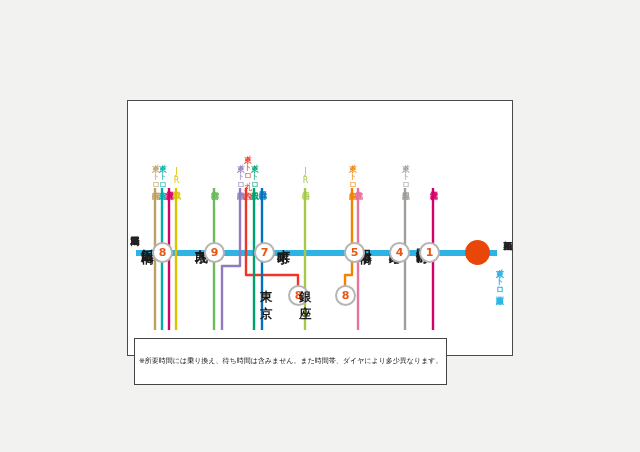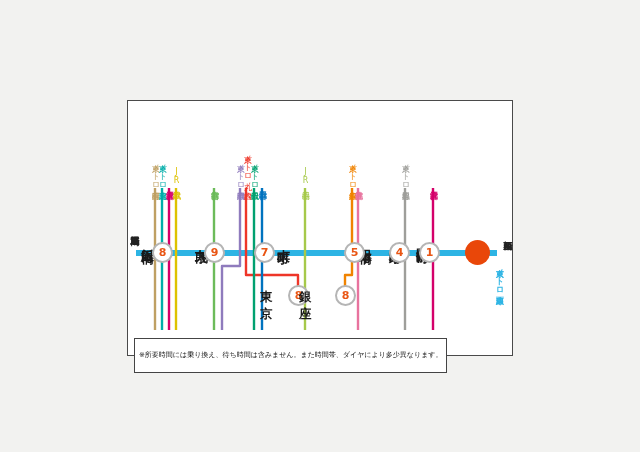--- a/index.html
+++ b/index.html
@@ -44,21 +44,21 @@
   .dest-circle {
     position:absolute; left:337px; top:139px; width:25px; height:25px;
     border-radius:50%; z-index:3;
   }
   .dest-title {
     position:absolute; left:306px; top:88px; width:88px; text-align:center;
     font-size:27px; font-weight:bold; letter-spacing:3px; z-index:4;
   }
   .note {
     position:absolute; left:6px; top:237px; font-size:7px; line-height:9px;
-    color:#111; border:1px solid #444; padding:12px 4px; background:#fff;
+    color:#111; border:1px solid #444; padding:18px 4px; background:#fff;
     z-index:5; white-space:nowrap;
   }
 </style>
 </head>
 <body>
 
 <div class="card">
 
   <svg class="layer" width="386" height="256" viewBox="0 0 386 256">
 

